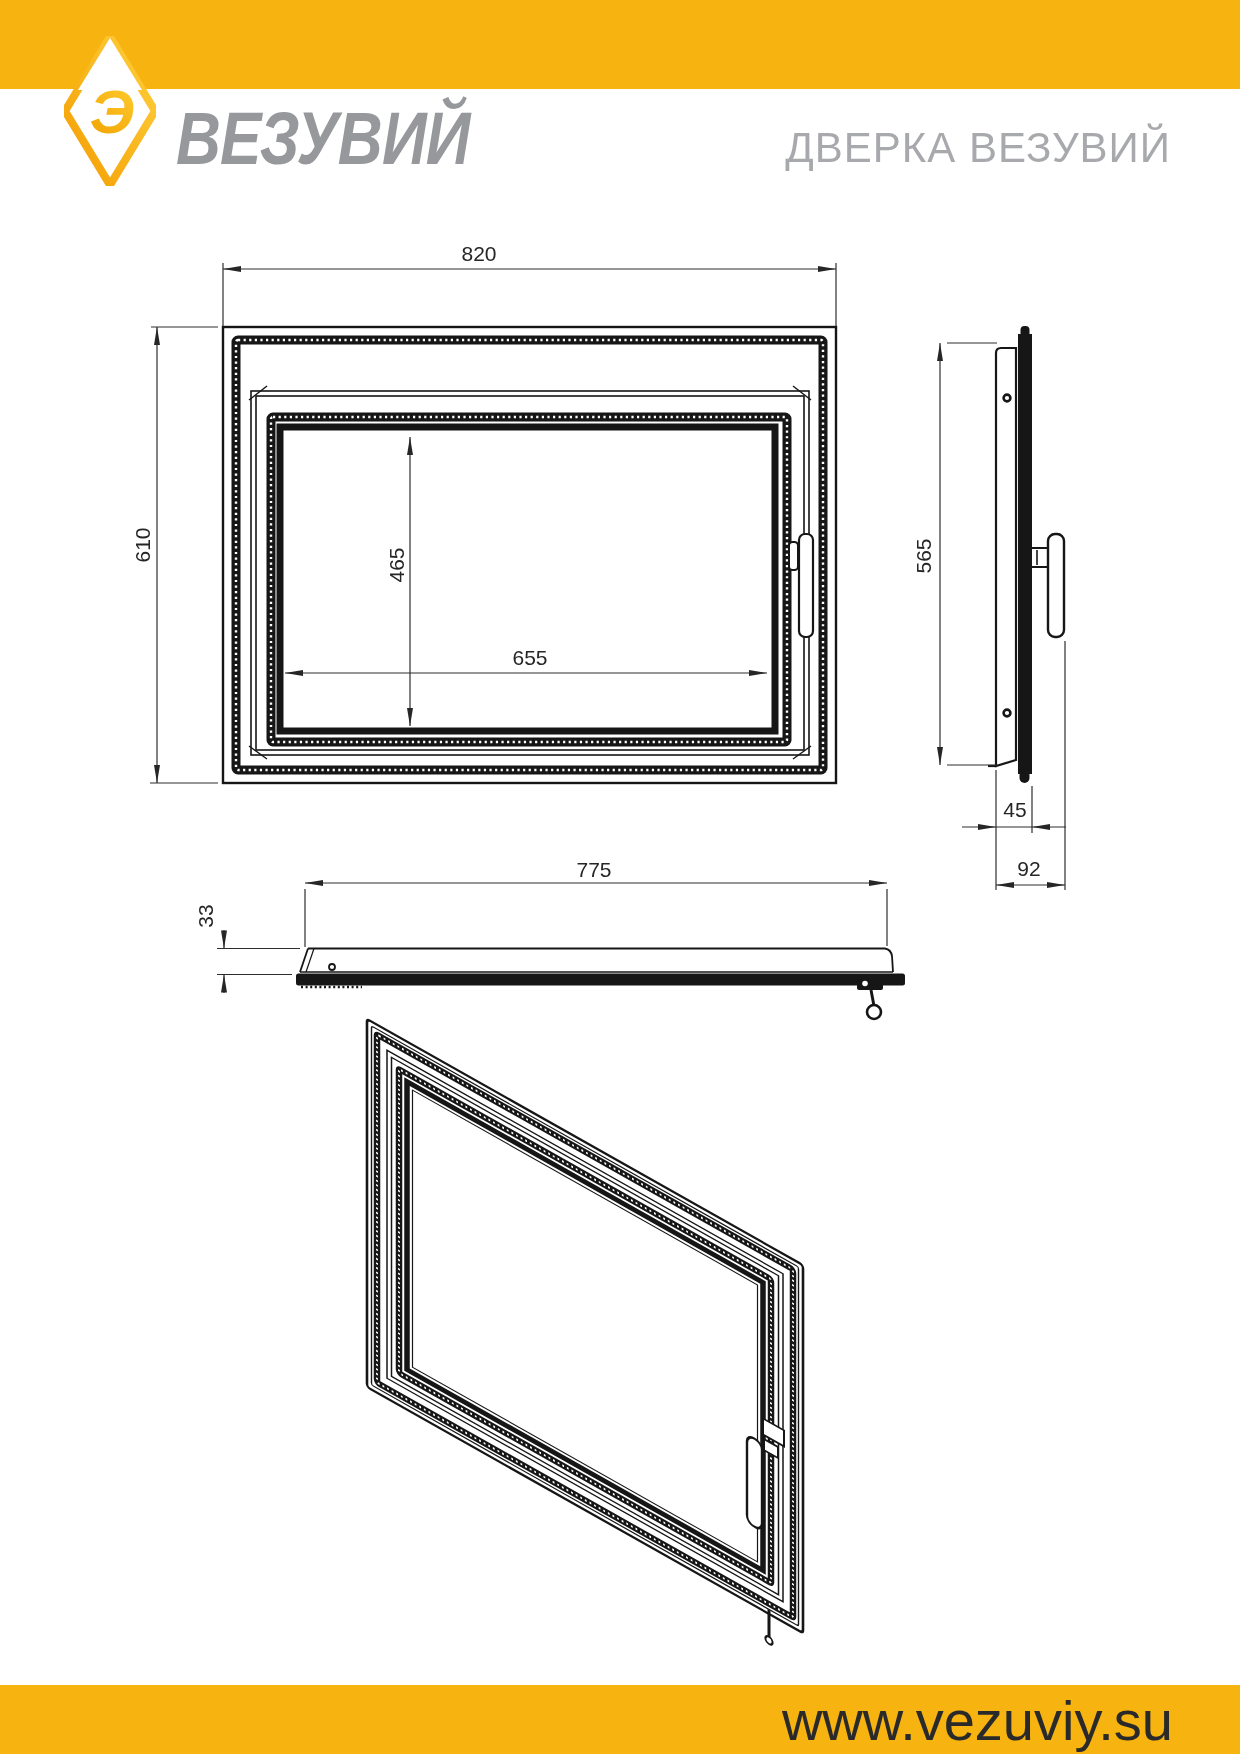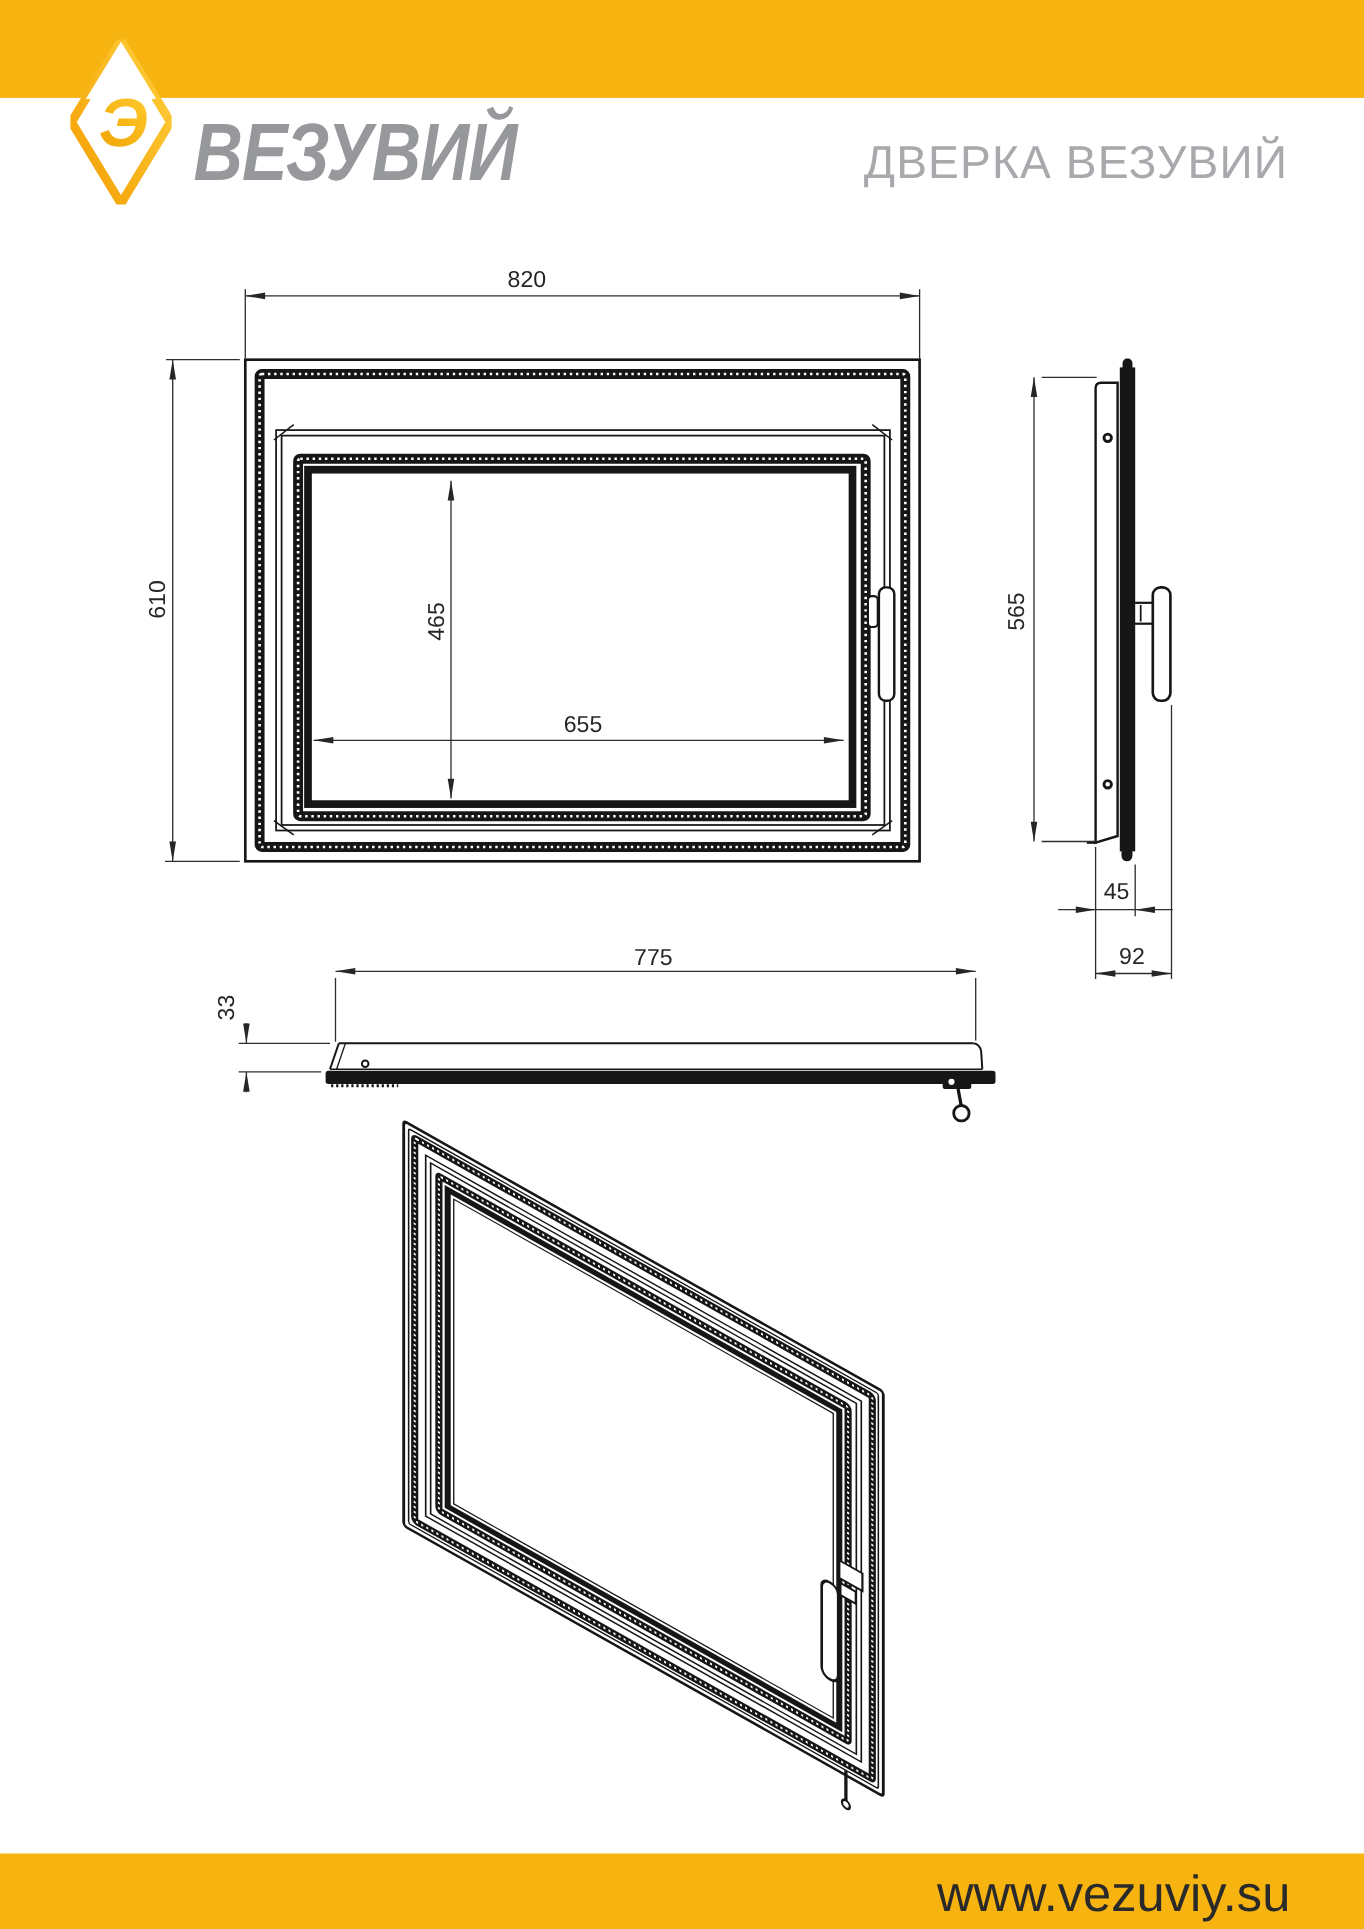--- a/index.html
+++ b/index.html
@@ -6,21 +6,21 @@
   body{
     width:1240px;height:1754px;position:relative;background:#ffffff;
     font-family:"Liberation Sans", sans-serif;overflow:hidden;
   }
   .top-band{position:absolute;left:0;top:0;width:1240px;height:89px;background:#F7B30F;}
   .bottom-band{
     position:absolute;left:0;top:1685px;width:1240px;height:69px;background:#F7B30F;
     display:flex;align-items:center;justify-content:flex-end;
   }
   .site-url{
-    font-size:46px;color:#2A2A2A;letter-spacing:0px;margin-right:67px;
+    font-size:56px;color:#2A2A2A;letter-spacing:0px;margin-right:67px;
     font-weight:400;line-height:1;padding-top:2px;
   }
   .logo-wrap{position:absolute;left:64px;top:36px;width:92px;height:150px;}
   .logo-text{
     position:absolute;left:176px;top:98px;height:80px;
     font-size:74px;font-weight:bold;font-style:italic;color:#96989B;
     transform:scaleX(0.84);transform-origin:left center;letter-spacing:-1px;
     white-space:nowrap;line-height:1.1;
   }
   .doc-title{

